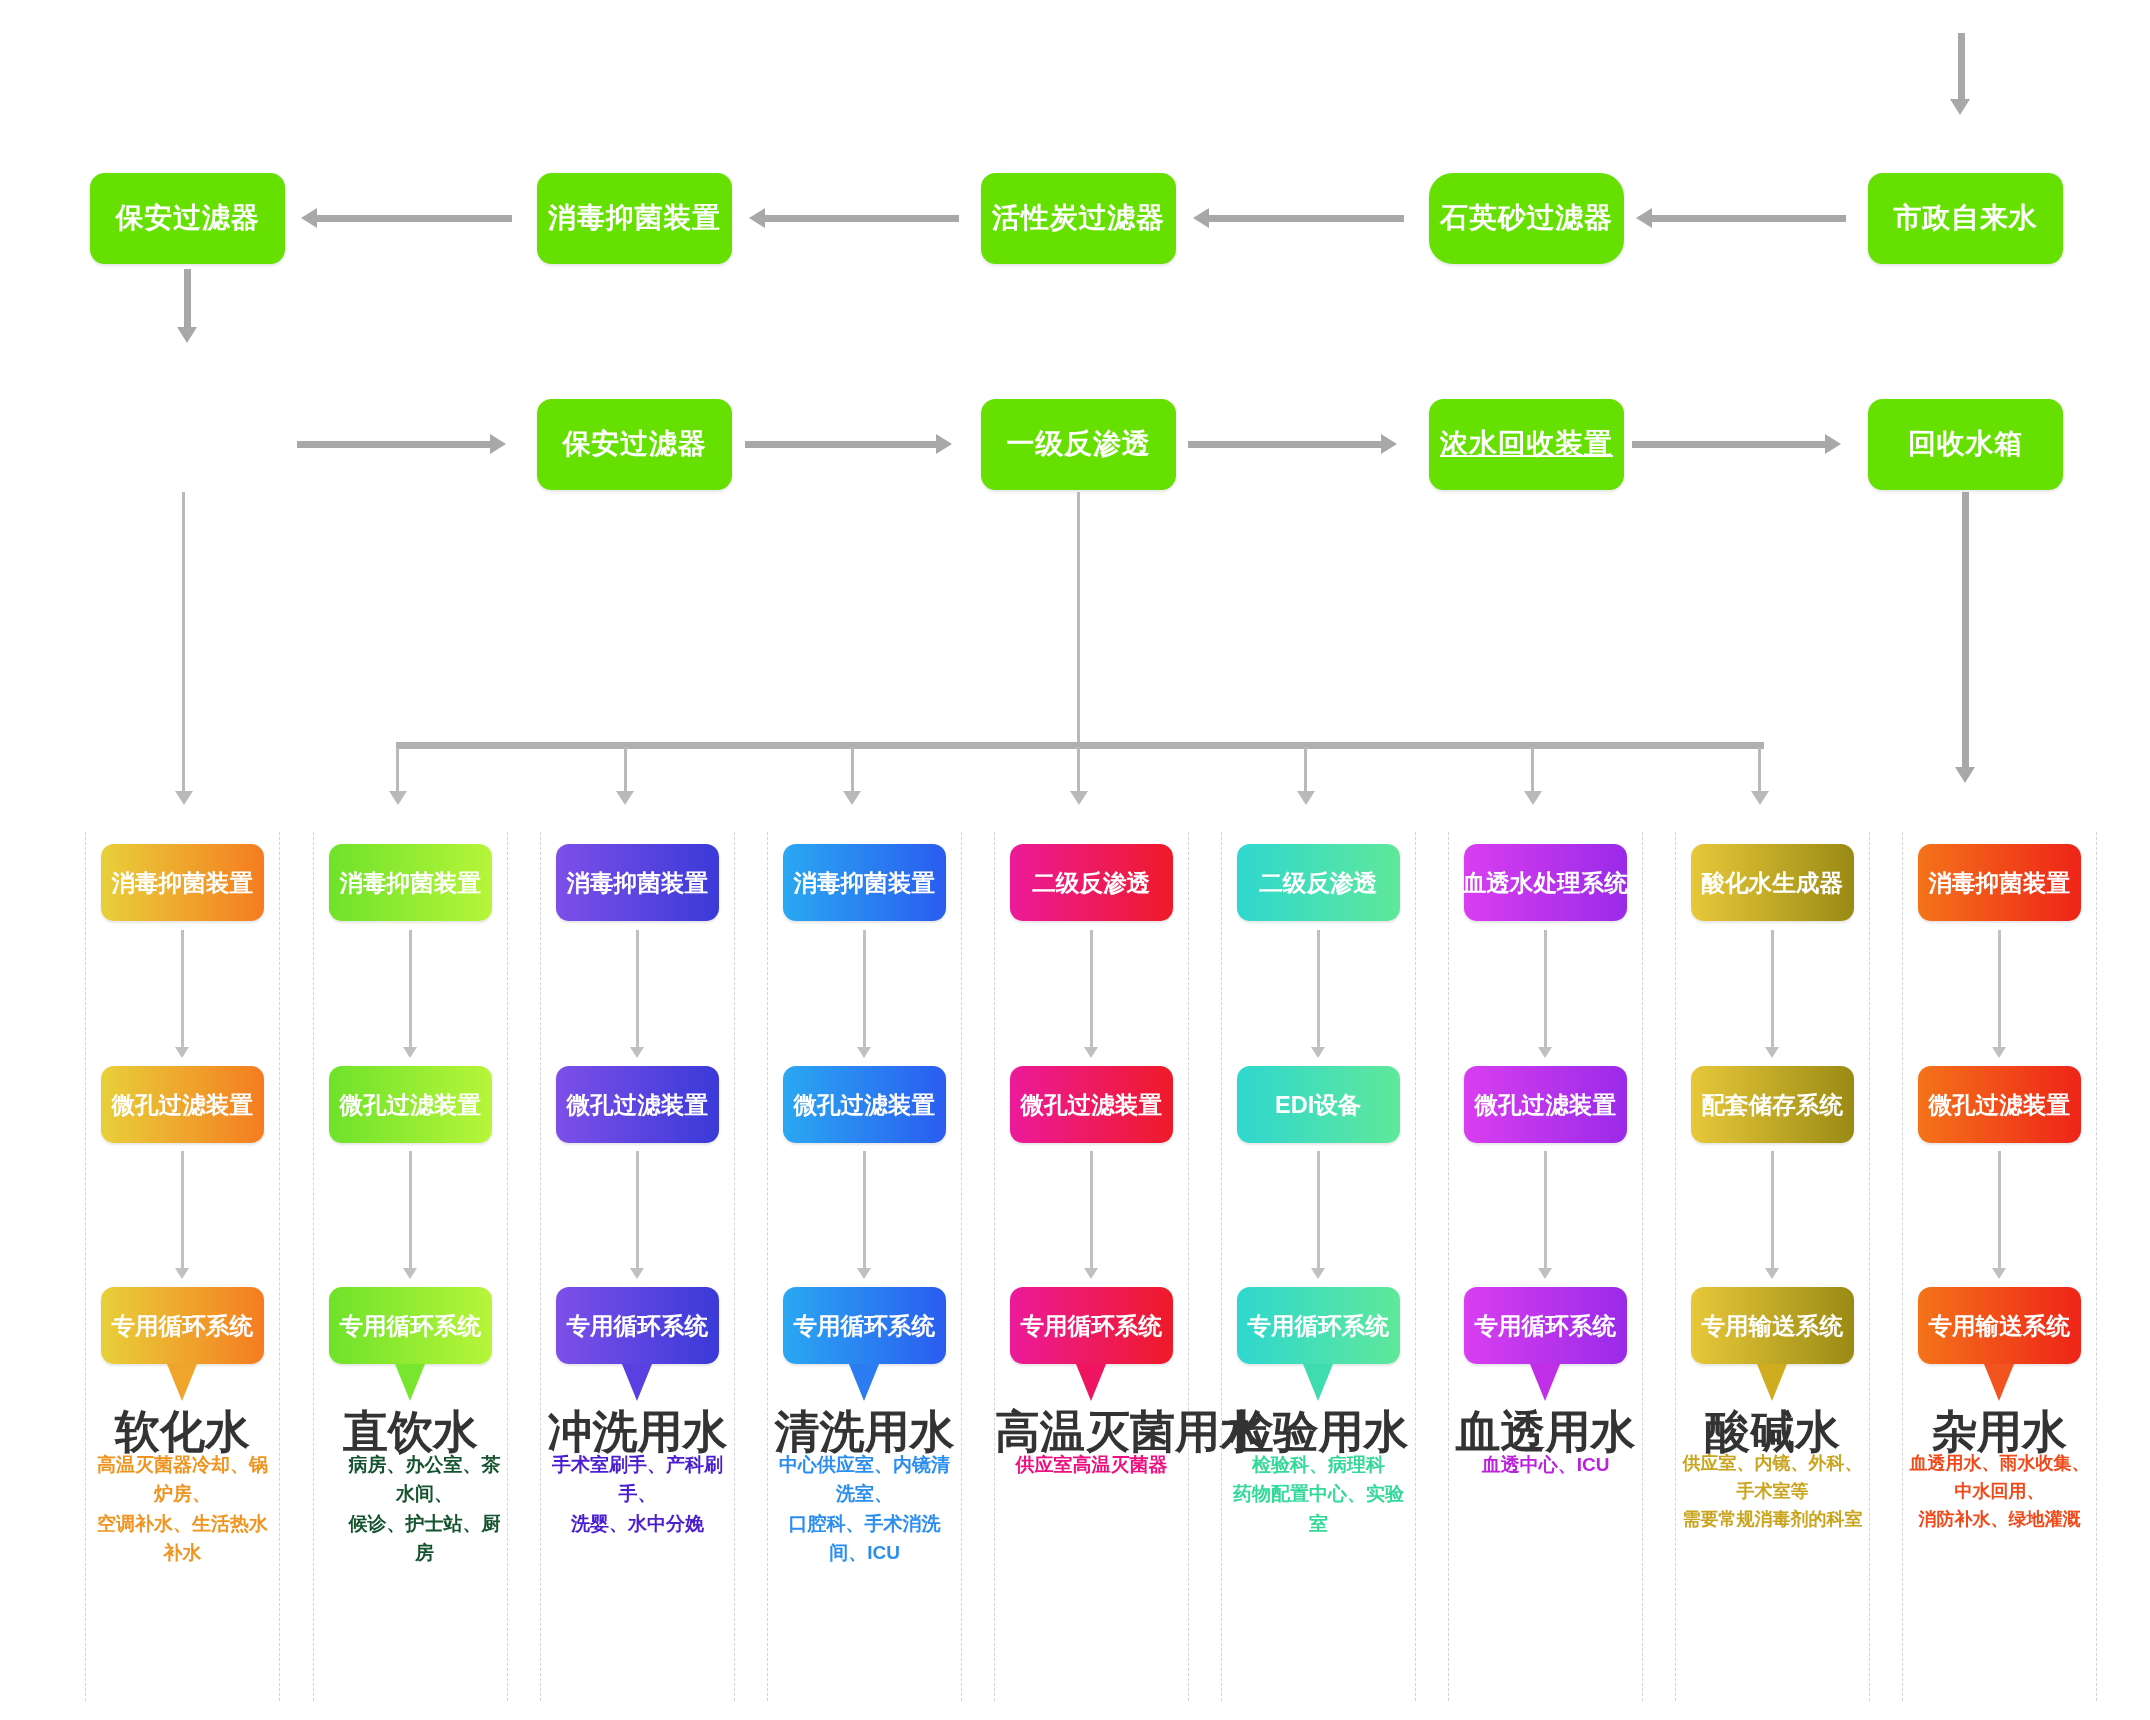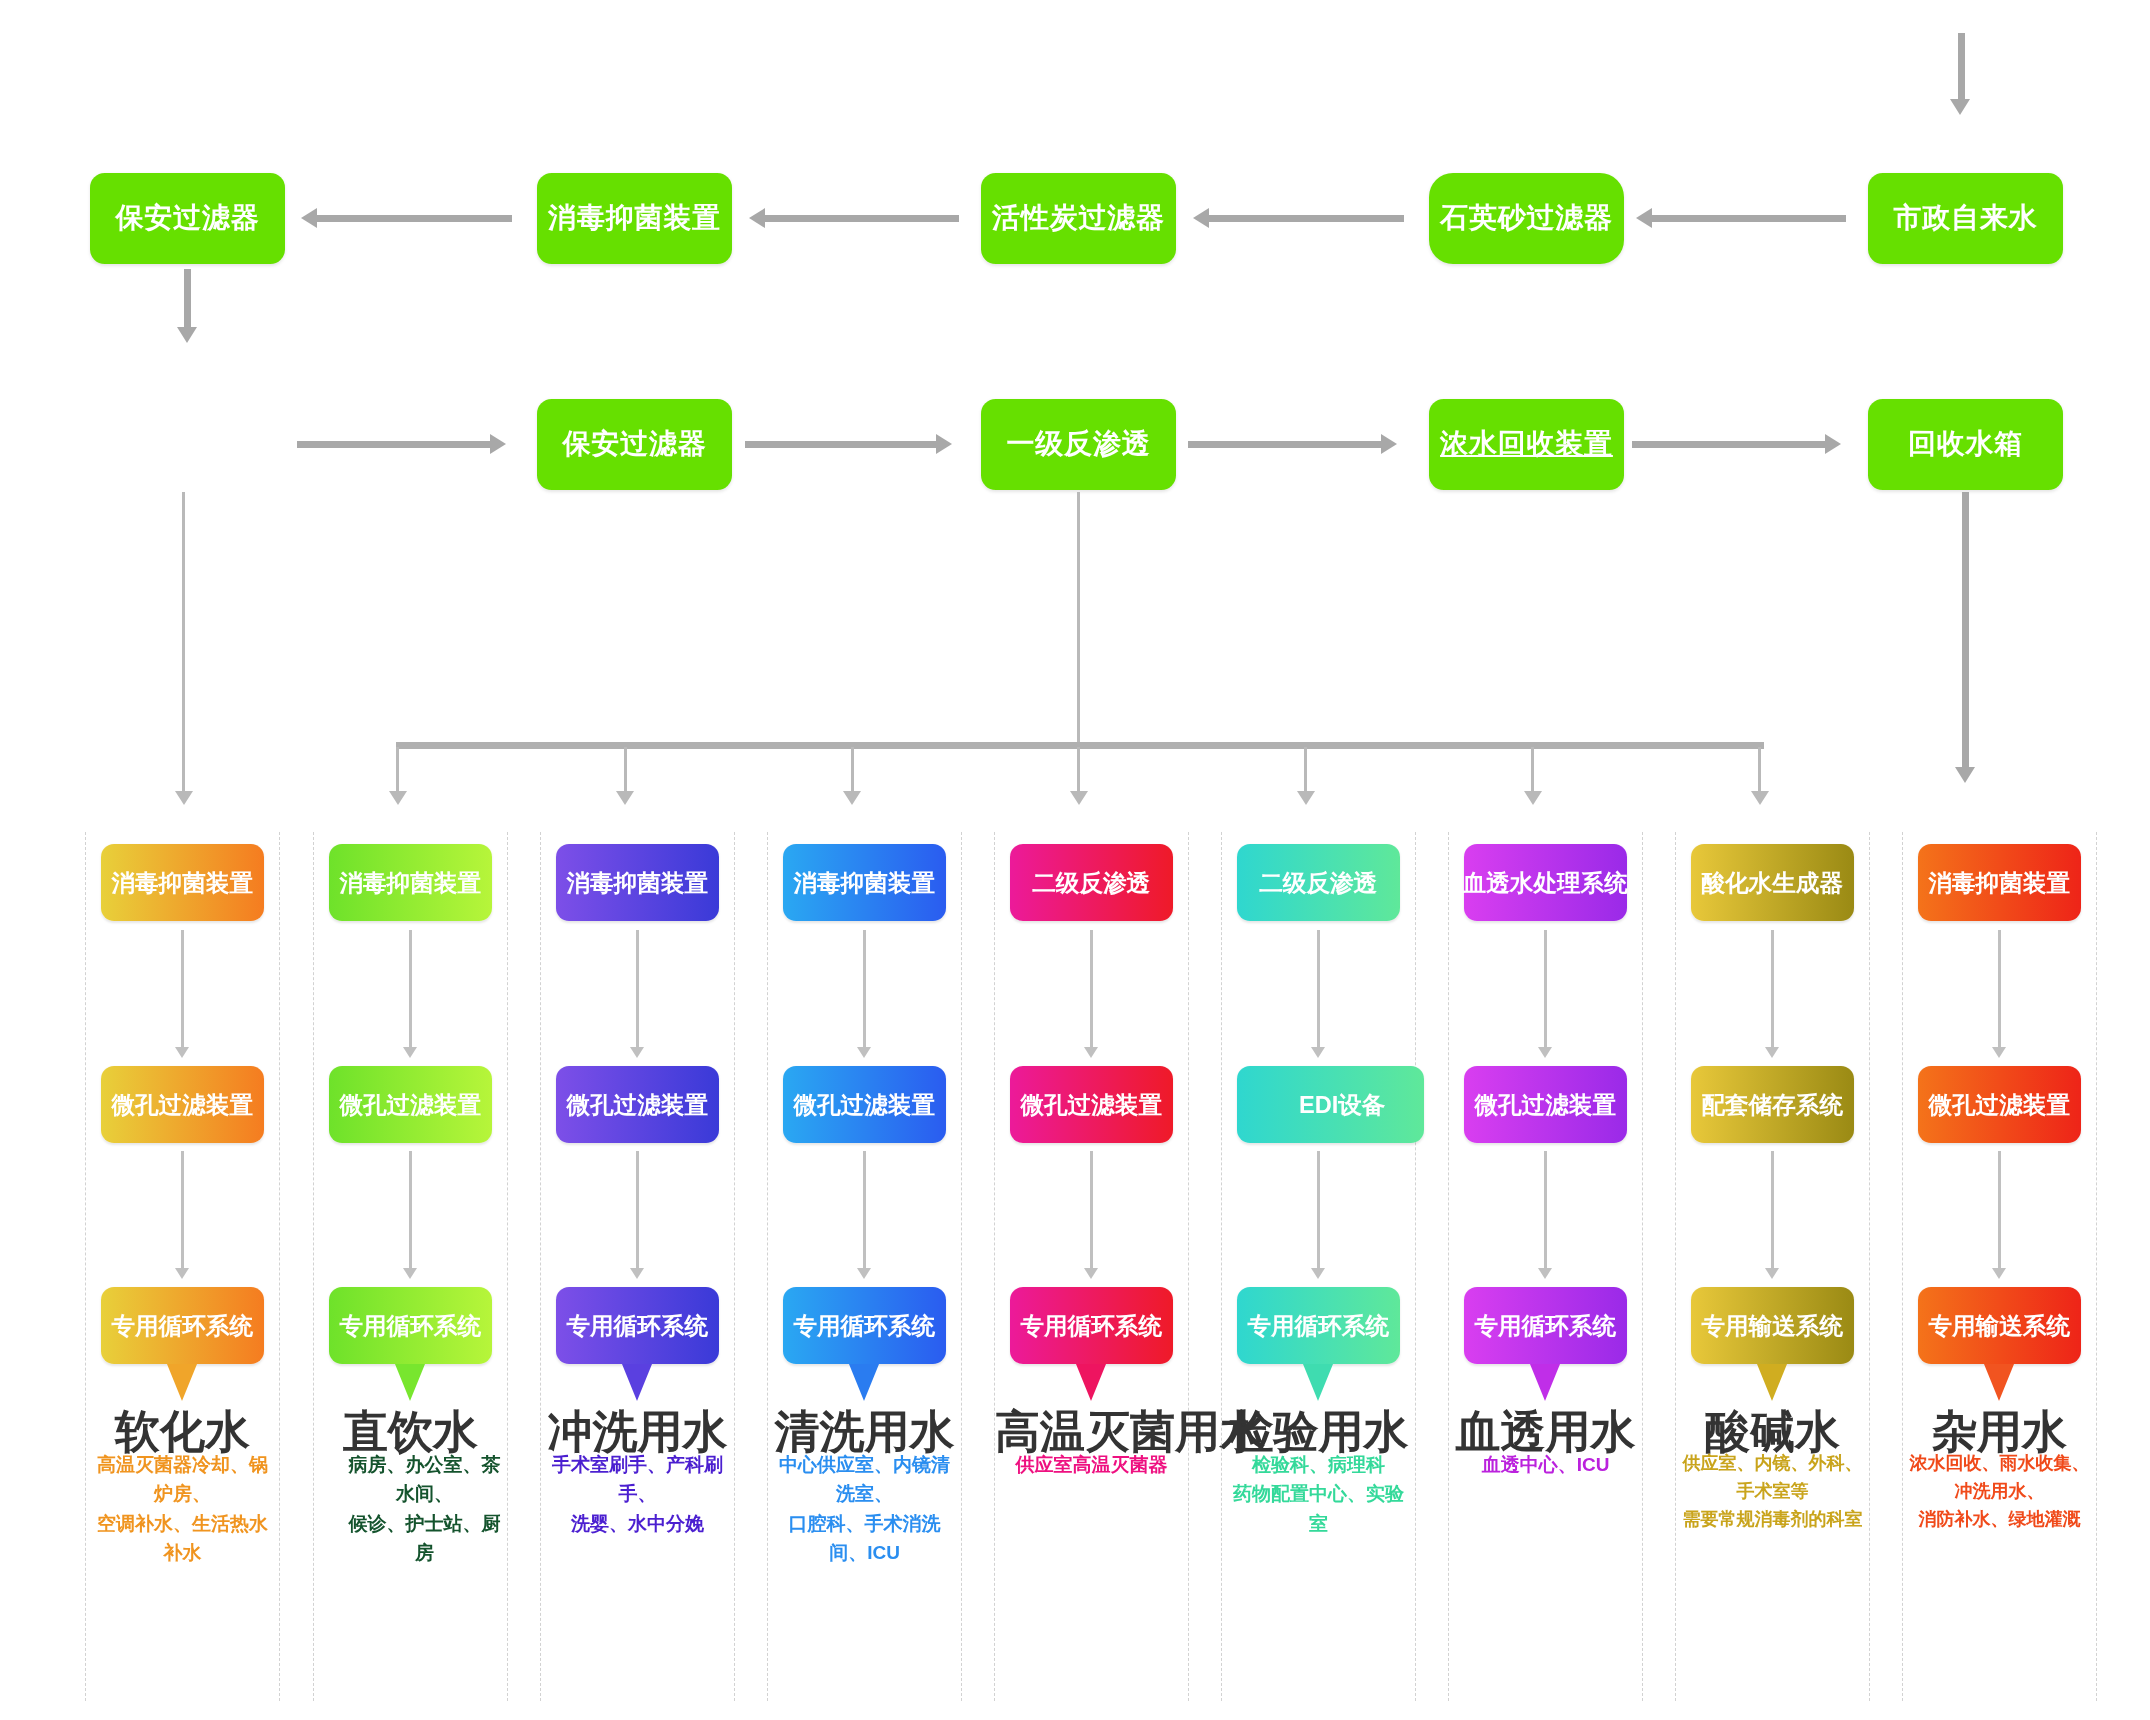--- a/index.html
+++ b/index.html
@@ -261,21 +261,21 @@
       <div></div>
     </div>
   </div>
 
   <div class="col" style="left:1221px;">
     <div class="cbox r1" style="background: linear-gradient(90deg, rgb(47, 215, 207), rgb(95, 232, 154));">
         <span style="color: rgb(255, 255, 255);">二级反渗透</span>
       </div>
     <div class="col-arrow" style="top:98px;height:120px;"></div>
     <div class="col-arrow-head" style="top:215px;"></div>
-    <div class="cbox r2" style="background: linear-gradient(90deg, rgb(47, 215, 207), rgb(95, 232, 154)); padding-left: 24px;">
+    <div class="cbox r2" style="background: linear-gradient(90deg, rgb(47, 215, 207), rgb(95, 232, 154));">
         <span style="color: rgb(255, 255, 255);">EDI设备</span>
       </div>
     <div class="col-arrow" style="top:319px;height:120px;"></div>
     <div class="col-arrow-head" style="top:436px;"></div>
     <div class="cbox r3" style="background: linear-gradient(90deg, rgb(47, 215, 207), rgb(95, 232, 154)); color: rgb(63, 220, 176);">
         <span style="color: rgb(255, 255, 255);">专用循环系统</span>
       <div class="tip" style="border-top-color: rgb(63, 220, 176);"></div>
     </div>
     <div class="ctitle">检验用水</div>
     <div class="cdesc" style="color: rgb(52, 217, 154);">
@@ -338,19 +338,19 @@
         <span style="color: rgb(255, 255, 255);">微孔过滤装置</span>
       </div>
     <div class="col-arrow" style="top:319px;height:120px;"></div>
     <div class="col-arrow-head" style="top:436px;"></div>
     <div class="cbox r3" style="background: linear-gradient(90deg, rgb(244, 115, 26), rgb(238, 36, 24)); color: rgb(241, 84, 32);">
         <span style="color: rgb(255, 255, 255);">专用输送系统</span>
       <div class="tip" style="border-top-color: rgb(241, 84, 32);"></div>
     </div>
     <div class="ctitle">杂用水</div>
     <div class="cdesc" style="font-size: 18px; color: rgb(240, 74, 26);">
-      <div>浓水回收、雨水收集、冲洗用水、</div>
+      <div>血透用水、雨水收集、中水回用、</div>
       <div>消防补水、绿地灌溉</div>
     </div>
   </div>
 
 </div>
 
 
 </body></html>

